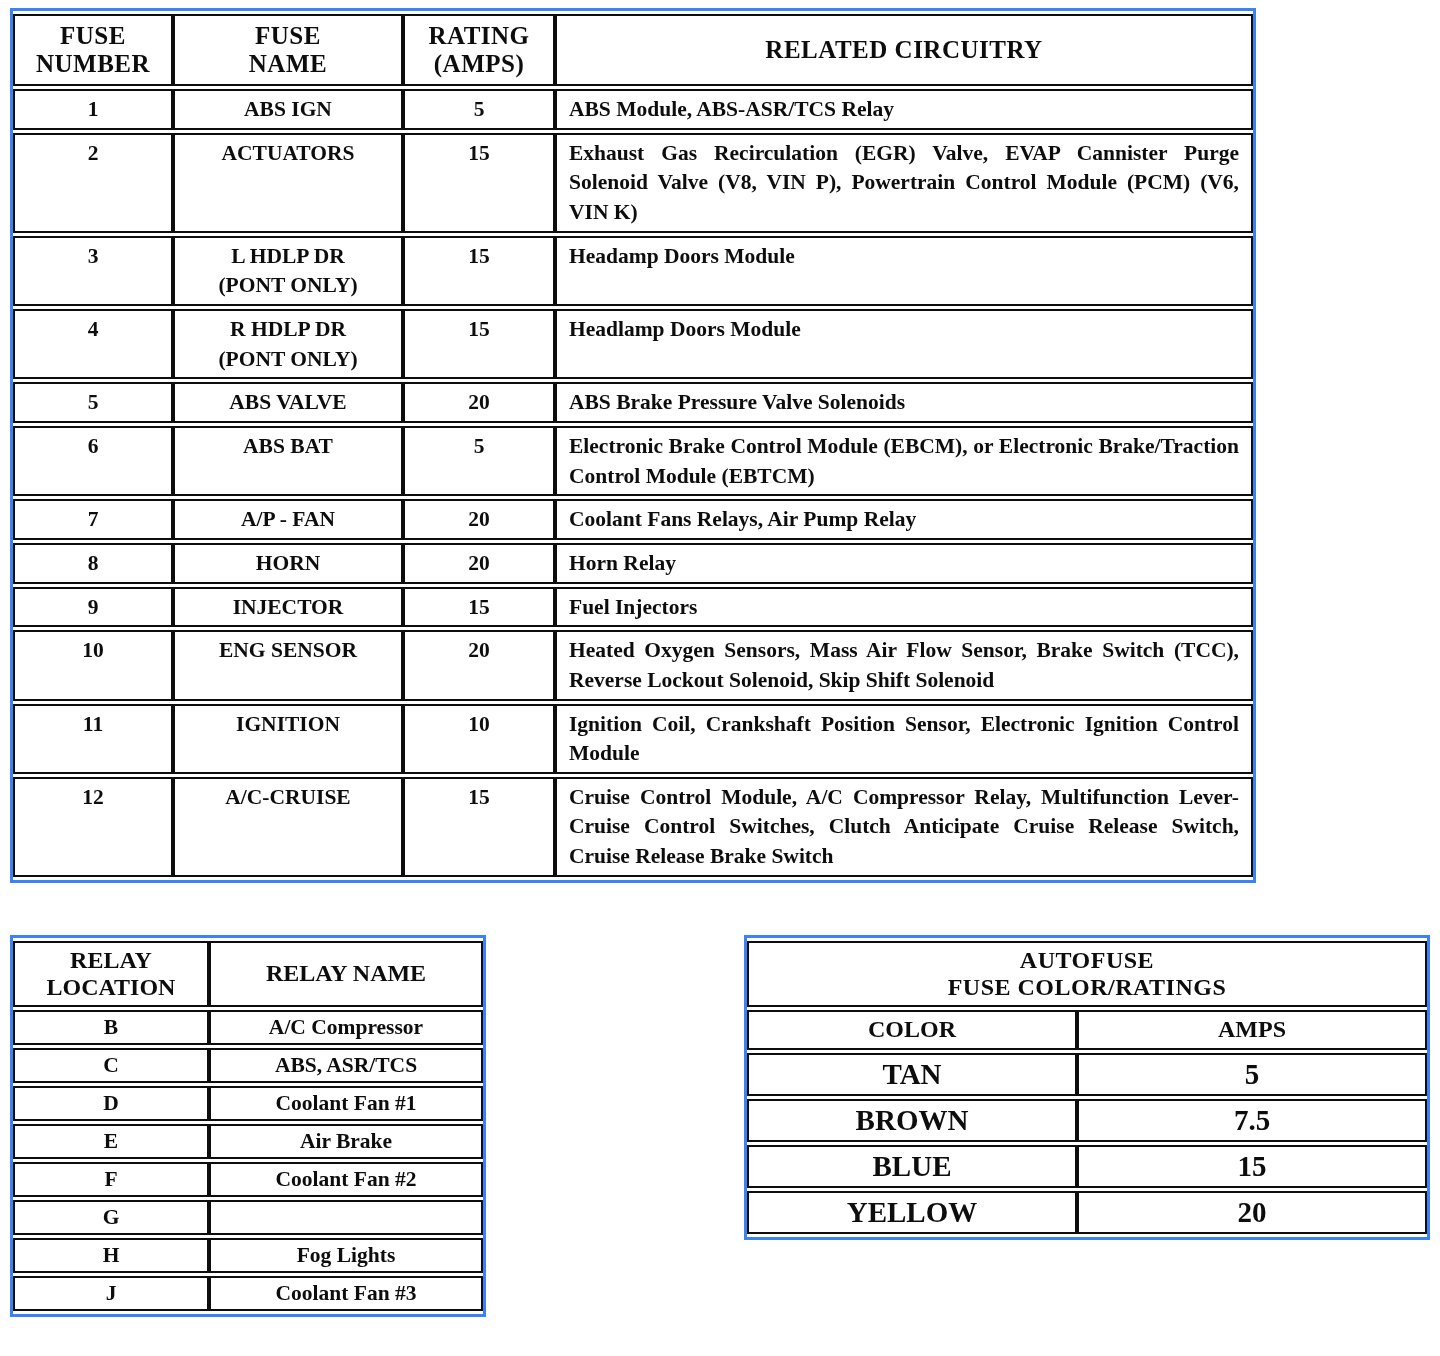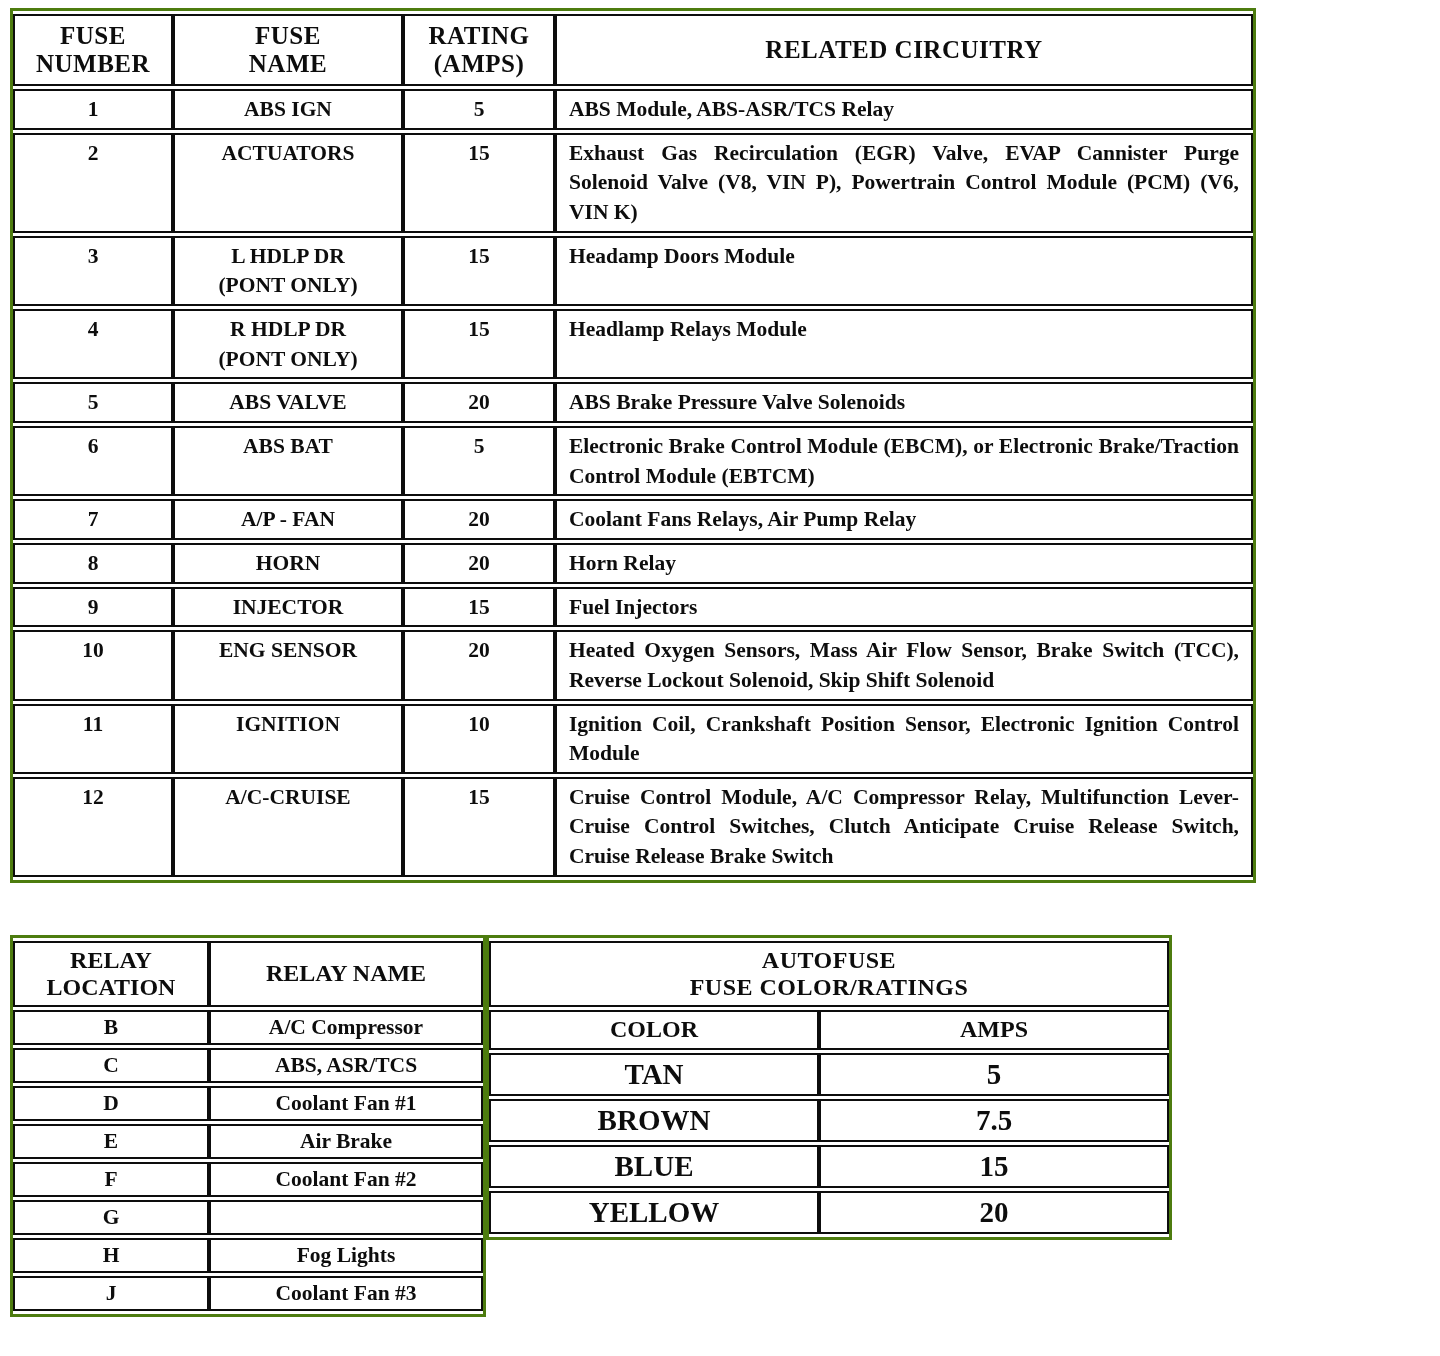--- a/index.html
+++ b/index.html
@@ -13,21 +13,21 @@
   }
   .page {
     width: 1440px;
     min-height: 1356px;
     padding: 8px 10px 20px 10px;
     background: #ffffff;
   }
   table {
     border-collapse: separate;
     border-spacing: 0 3px;
-    border: 3px solid #4d7c0f;
+    border: 3px solid #3b82f6;
     background: #ffffff;
     table-layout: fixed;
   }
   th, td {
     border: 2px solid #0d0d0d;
     padding: 3px 10px;
     white-space: pre-line;
     overflow: hidden;
   }
 
@@ -53,20 +53,21 @@
   }
   .fuse-table td:nth-child(4) {
     text-align: justify;
     padding-left: 12px;
     padding-right: 12px;
   }
 
   
   .bottom {
     display: flex;
+    justify-content: space-between;
     align-items: flex-start;
     margin-top: 52px;
   }
 
   .relay-table { width: 476px; }
   .relay-table th {
     font-size: 24px;
     height: 66px;
     text-align: center;
     vertical-align: middle;
@@ -142,21 +143,21 @@
           <td>L HDLP DR
 (PONT ONLY)</td>
           <td>15</td>
           <td>Headamp Doors Module</td>
         </tr>
         <tr>
           <td>4</td>
           <td>R HDLP DR
 (PONT ONLY)</td>
           <td>15</td>
-          <td>Headlamp Relays Module</td>
+          <td>Headlamp Doors Module</td>
         </tr>
         <tr>
           <td>5</td>
           <td>ABS VALVE</td>
           <td>20</td>
           <td>ABS Brake Pressure Valve Solenoids</td>
         </tr>
         <tr>
           <td>6</td>
           <td>ABS BAT</td>

